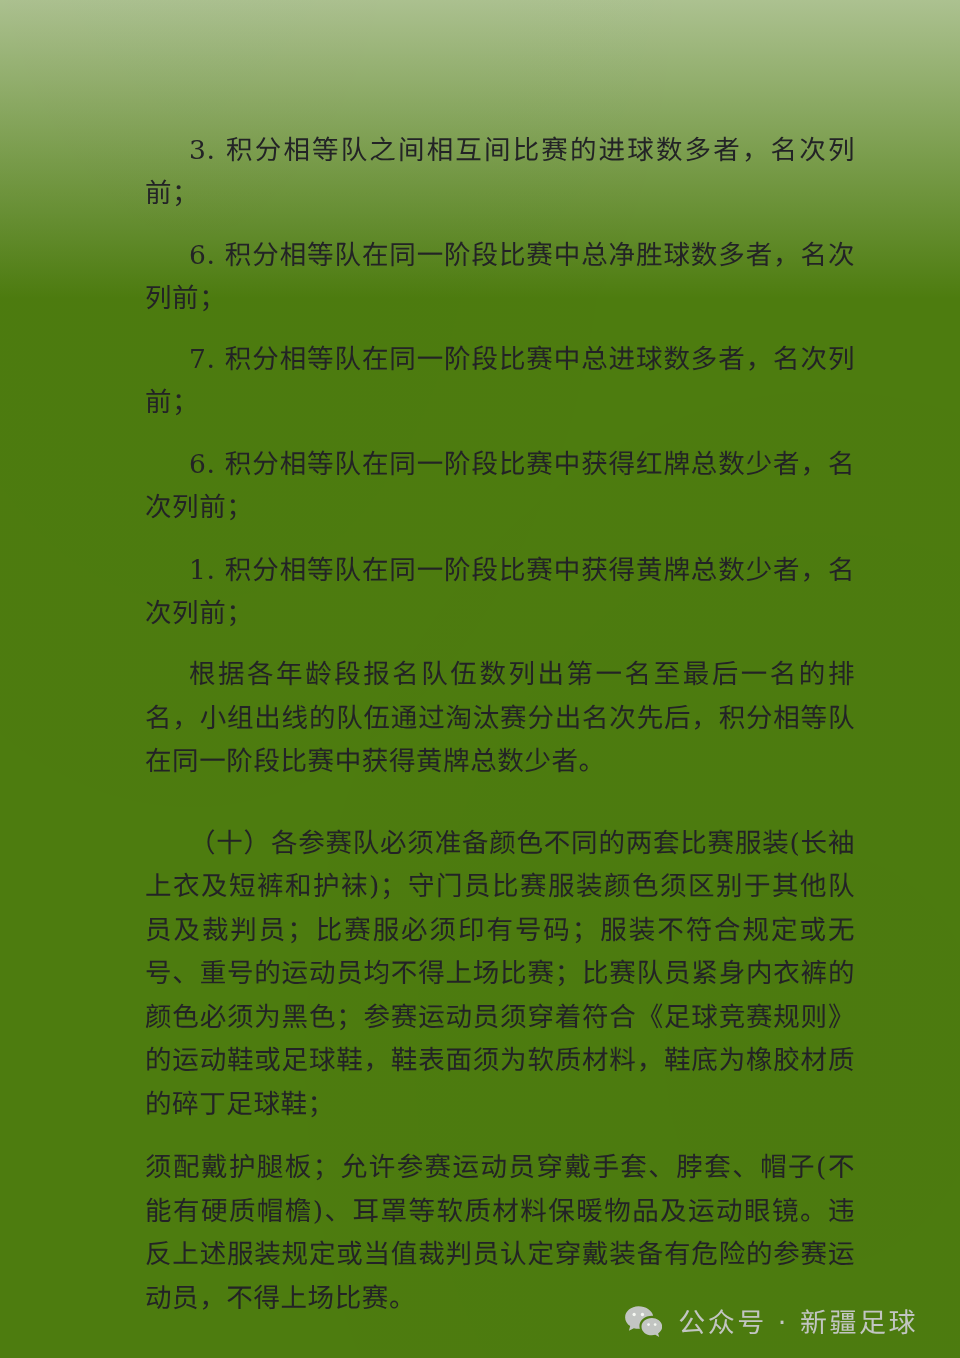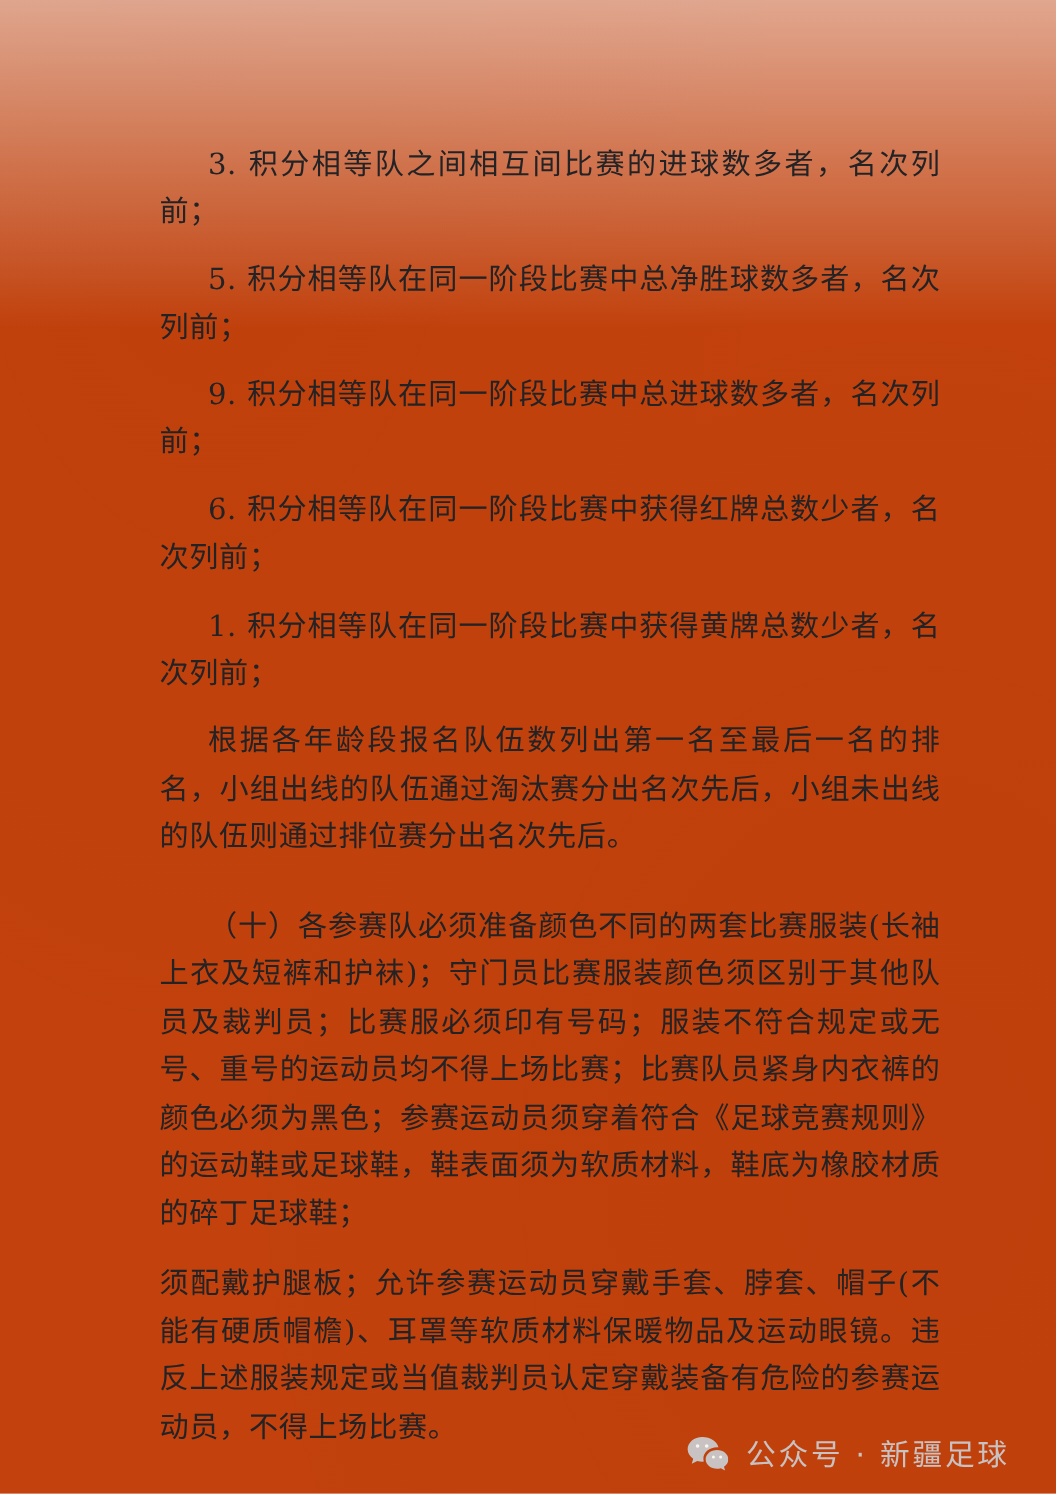--- a/index.html
+++ b/index.html
@@ -14,21 +14,21 @@
     position: relative;
     overflow: hidden;
     font-family: "DejaVu Serif", "Liberation Serif", serif;
     -webkit-font-smoothing: antialiased;
   }
 
   
   #page {
     position: absolute;
     inset: 0;
-    background: #c2410c;
+    background: #4d7c0f;
   }
 
   
   #paper-grain {
     position: absolute;
     inset: 0;
     pointer-events: none;
     background:
       radial-gradient(ellipse at 20% 12%, rgba(0,0,0,0.012), rgba(0,0,0,0) 58%),
       radial-gradient(ellipse at 86% 78%, rgba(0,0,0,0.014), rgba(0,0,0,0) 60%),
@@ -120,31 +120,31 @@
 <body>
 
 <div id="page">
 
   <div id="paper-grain"></div>
 
   <div id="body-text">
 
     <p class="line clause">3. 积分相等队之间相互间比赛的进球数多者，名次列前；</p>
 
-    <p class="line clause">5. 积分相等队在同一阶段比赛中总净胜球数多者，名次列前；</p>
+    <p class="line clause">6. 积分相等队在同一阶段比赛中总净胜球数多者，名次列前；</p>
 
-    <p class="line clause">9. 积分相等队在同一阶段比赛中总进球数多者，名次列前；</p>
+    <p class="line clause">7. 积分相等队在同一阶段比赛中总进球数多者，名次列前；</p>
 
     <p class="line clause wrap">6. 积分相等队在同一阶段比赛中获得红牌总数少者，名次列前；</p>
 
     <p class="line clause wrap">1. 积分相等队在同一阶段比赛中获得黄牌总数少者，名次列前；</p>
 
 
 
-    <p class="para">根据各年龄段报名队伍数列出第一名至最后一名的排名，小组出线的队伍通过淘汰赛分出名次先后，小组未出线的队伍则通过排位赛分出名次先后。</p>
+    <p class="para">根据各年龄段报名队伍数列出第一名至最后一名的排名，小组出线的队伍通过淘汰赛分出名次先后，积分相等队在同一阶段比赛中获得黄牌总数少者。</p>
 
     <div class="gap-md"></div>
 
     <p class="para tight">（十）各参赛队必须准备颜色不同的两套比赛服装(长袖上衣及短裤和护袜)；守门员比赛服装颜色须区别于其他队员及裁判员；比赛服必须印有号码；服装不符合规定或无号、重号的运动员均不得上场比赛；比赛队员紧身内衣裤的颜色必须为黑色；参赛运动员须穿着符合《足球竞赛规则》的运动鞋或足球鞋，鞋表面须为软质材料，鞋底为橡胶材质的碎丁足球鞋；</p>
 
     <p class="para cont">须配戴护腿板；允许参赛运动员穿戴手套、脖套、帽子(不能有硬质帽檐)、耳罩等软质材料保暖物品及运动眼镜。违反上述服装规定或当值裁判员认定穿戴装备有危险的参赛运动员，不得上场比赛。</p>
 
   </div>
 
   <div id="footer-watermark">

